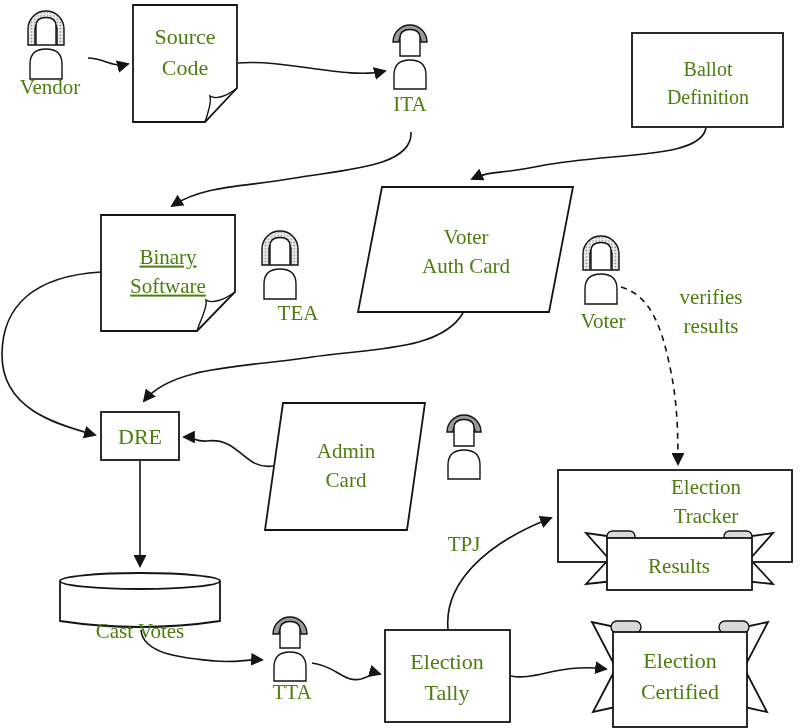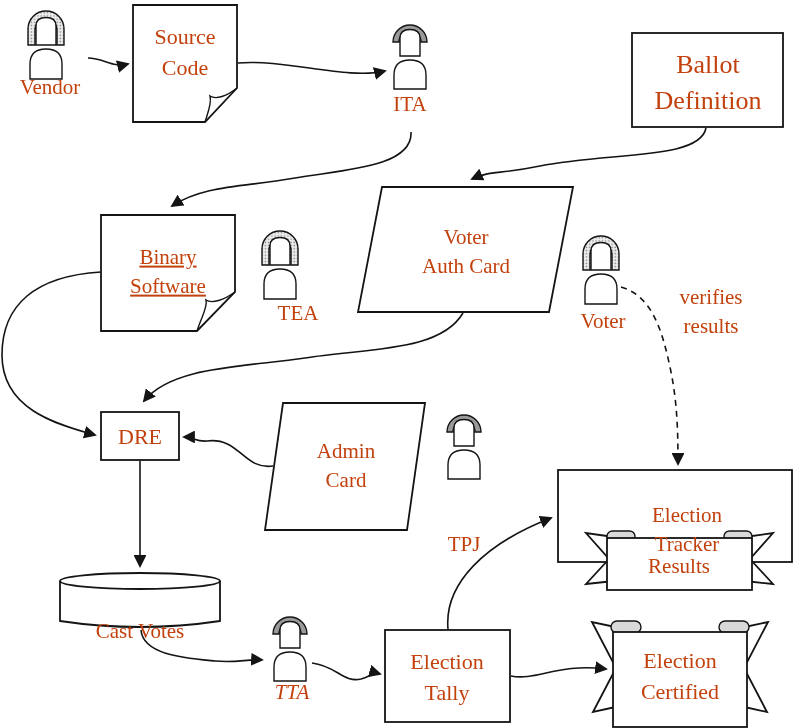--- a/index.html
+++ b/index.html
@@ -10,26 +10,26 @@
     overflow: hidden;
     font-family: "Liberation Serif", serif;
   }
   .stage svg { position:absolute; left:0; top:0; }
   .lbl {
     position: absolute;
     transform: translate(-50%, -50%);
     font-family: "Liberation Serif", serif;
     font-size: 21px;
     line-height: 1.4;
-    color: #c2410c;
+    color: #4d7c0f;
     text-align: center;
     white-space: pre-line;
     pointer-events: none;
   }
-  .lbl.small { font-size: 26px; }
+  .lbl.small { font-size: 20px; }
   .lbl.big { font-size: 22px; }
 </style>
 </head>
 <body>
 
 <div class="stage">
   <svg width="800" height="728" viewBox="0 0 800 728">
     <defs>
       <marker id="ah" viewBox="0 0 10 10" refX="8.5" refY="5" markerWidth="8" markerHeight="8" orient="auto">
         <path d="M0,0 L10,5 L0,10 Z" fill="#141414"></path>
@@ -116,21 +116,21 @@
   <div class="lbl" style="left:298px; top:314px;">TEA</div>
   <div class="lbl" style="left:466px; top:252px;">Voter
 Auth Card</div>
   <div class="lbl" style="left:603px; top:322px;">Voter</div>
   <div class="lbl" style="left:711px; top:312px;">verifies
 results</div>
   <div class="lbl big" style="left:140px; top:437px;">DRE</div>
   <div class="lbl" style="left:346px; top:466px;">Admin
 Card</div>
   <div class="lbl" style="left:464px; top:497px;margin-top:48px;">TPJ</div>
-  <div class="lbl" style="left:687px; top:502px;margin-top:28px;">Election Tracker</div>
+  <div class="lbl" style="left:706px; top:502px;">Election Tracker</div>
   <div class="lbl" style="left:679px; top:567px;">Results</div>
   <div class="lbl" style="left:140px; top:632px;">Cast Votes</div>
-  <div class="lbl" style="left:292px; top:693px;font-style:italic;">TTA</div>
+  <div class="lbl" style="left:292px; top:693px;">TTA</div>
   <div class="lbl big" style="left:447px; top:678px;">Election
 Tally</div>
   <div class="lbl big" style="left:680px; top:677px;">Election
 Certified</div>
 </div>
 
 </body></html>

